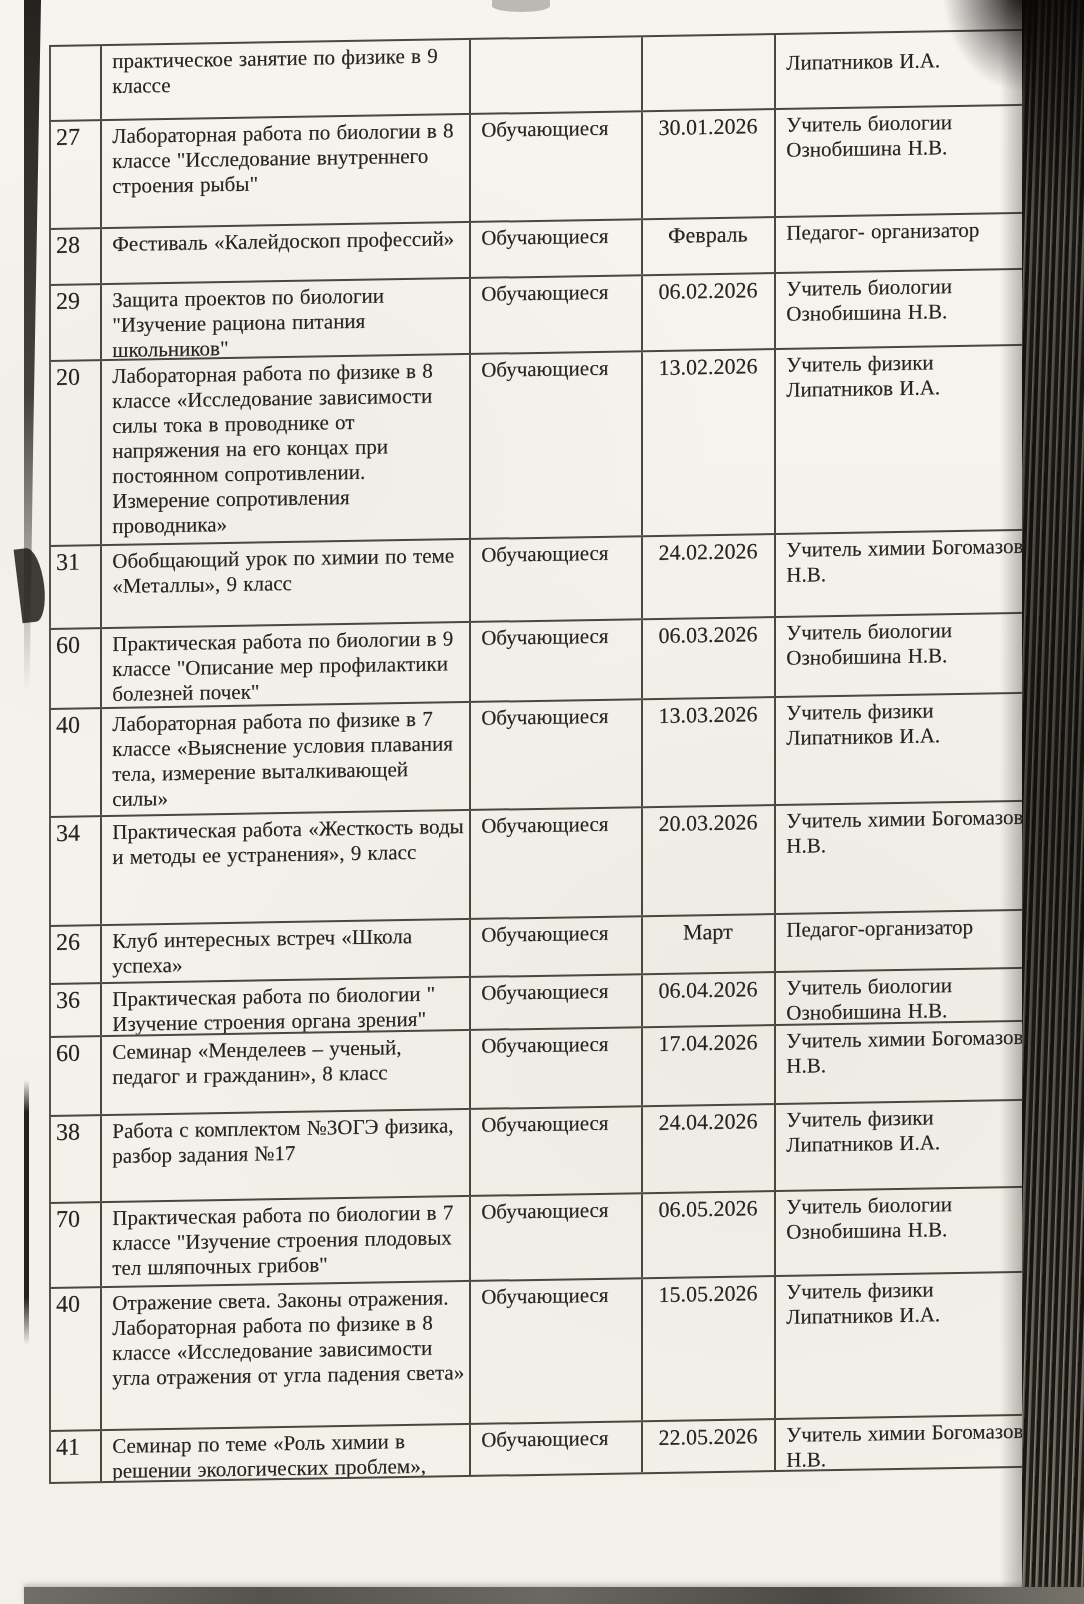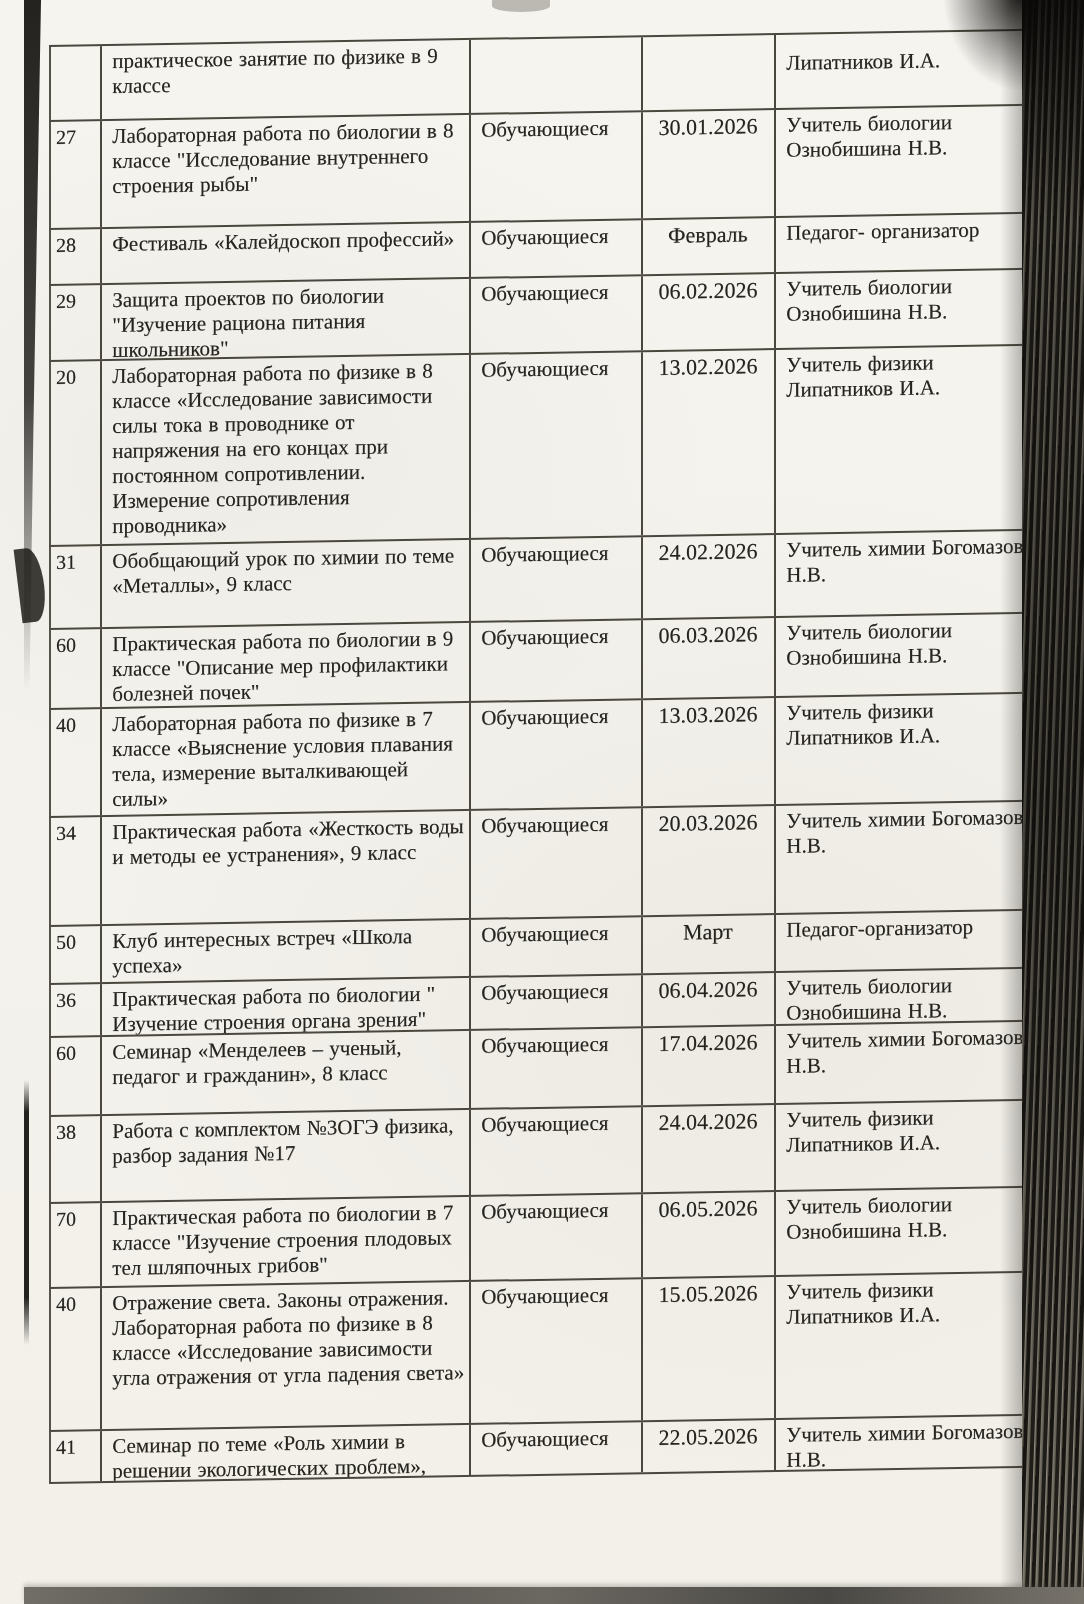--- a/index.html
+++ b/index.html
@@ -23,21 +23,21 @@
     border-bottom:2px solid #4a473e;
     border-left:2px solid #55524a;border-right:2px solid #4a473e;
   }
   .cell{
     box-sizing:border-box;overflow:hidden;
     padding:3px 4px 0 10px;
     color:#26241f;font-size:21px;line-height:25px;
     text-shadow:0.3px 0.3px 0 rgba(45,42,35,0.4);
     word-spacing:1px;
   }
-  .c-num {width:52px;border-right:2px solid #4a473e;padding:3px 2px 0 5px;font-size:20px;}
+  .c-num {width:52px;border-right:2px solid #4a473e;padding:3px 2px 0 5px;font-size:24px;}
   .c-event{width:375px;border-right:2px solid #4a473e;}
   .c-part {width:175px;border-right:2px solid #4a473e;}
   .c-date {width:135px;border-right:2px solid #4a473e;text-align:center;font-size:22px;padding-left:2px;}
   .c-resp {width:266px;}
   .row:first-child .c-resp{padding-top:16px;}
   
   .left-strip{
     position:absolute;left:0;top:0;width:17px;height:720px;
     background:linear-gradient(to bottom, rgba(24,23,20,0.95), rgba(24,23,20,0.8) 55%, rgba(24,23,20,0) 96%);
     clip-path:polygon(0 0,100% 0,55% 60%,30% 100%,0 100%);
@@ -137,21 +137,21 @@
     <div class="cell c-resp">Учитель физики Липатников И.А.</div>
   </div>
       <div class="row" style="height: 109px;">
     <div class="cell c-num">34</div>
     <div class="cell c-event">Практическая работа «Жесткость воды и методы ее устранения», 9 класс</div>
     <div class="cell c-part">Обучающиеся</div>
     <div class="cell c-date">20.03.2026</div>
     <div class="cell c-resp">Учитель химии Богомазова Н.В.</div>
   </div>
       <div class="row" style="height: 58px;">
-    <div class="cell c-num">50</div>
+    <div class="cell c-num">26</div>
     <div class="cell c-event">Клуб интересных встреч «Школа успеха»</div>
     <div class="cell c-part">Обучающиеся</div>
     <div class="cell c-date">Март</div>
     <div class="cell c-resp">Педагог-организатор</div>
   </div>
       <div class="row" style="height: 53px;">
     <div class="cell c-num">36</div>
     <div class="cell c-event">Практическая работа по биологии " Изучение строения органа зрения"</div>
     <div class="cell c-part">Обучающиеся</div>
     <div class="cell c-date">06.04.2026</div>

